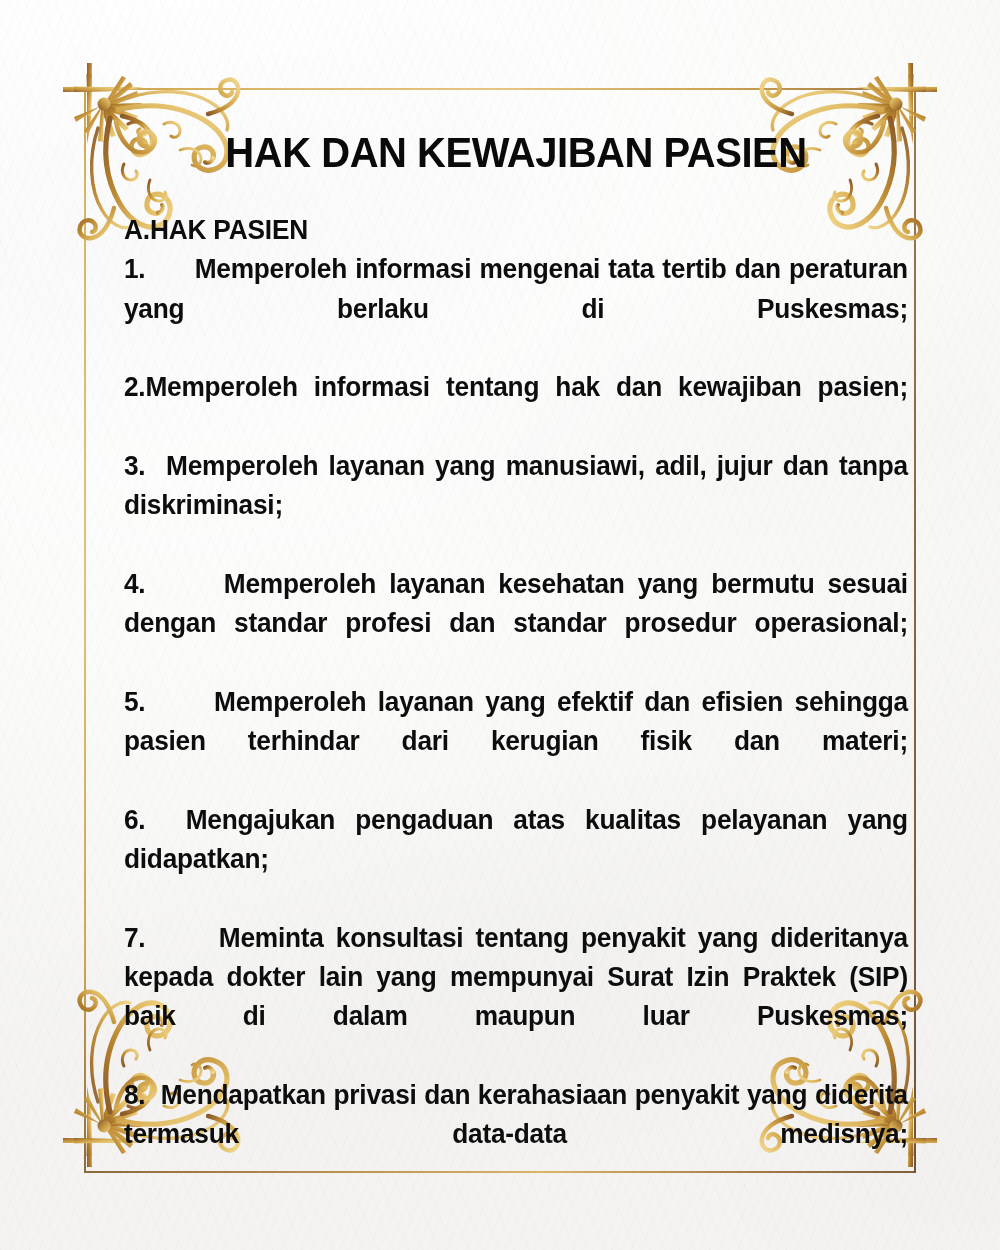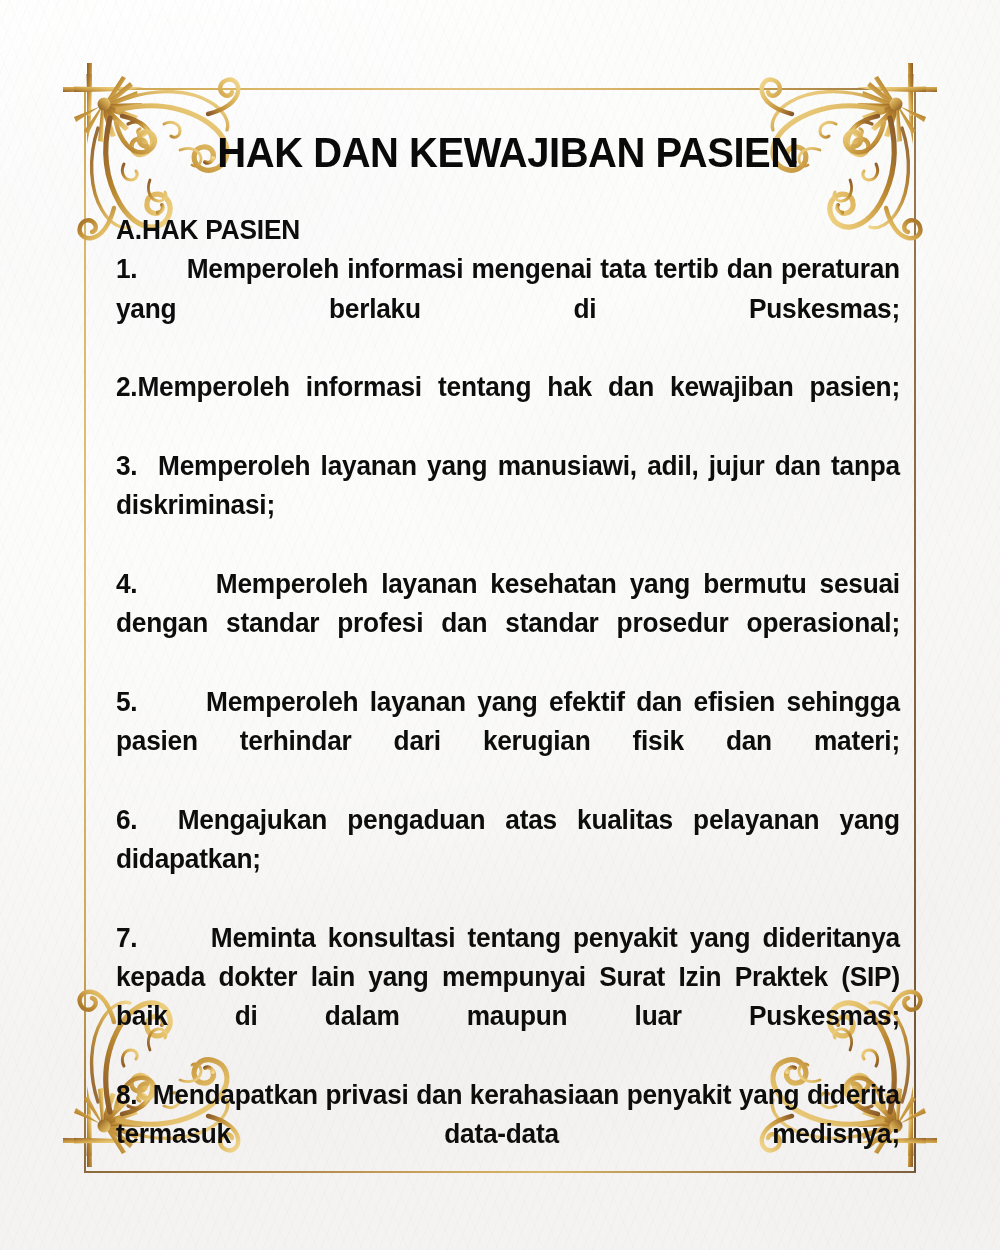--- a/index.html
+++ b/index.html
@@ -65,21 +65,21 @@
   .corner { position:absolute; width:200px; height:200px; pointer-events:none; }
   .corner svg { width:100%; height:100%; display:block; overflow:visible; }
   .c-tl { left:58px;  top:58px;  }
   .c-tr { left:742px; top:58px;  transform:scaleX(-1); }
   .c-bl { left:58px;  top:972px; transform:scaleY(-1); }
   .c-br { left:742px; top:972px; transform:scale(-1,-1); }
 
   
   #content {
     position:absolute;
-    left:116px; top:128px;
+    left:124px; top:128px;
     width:784px;
   }
 
   #doc-title {
     text-align:center;
     font-size:43px;
     font-weight:bold;
     letter-spacing:-0.5px;
     color:#0a0a0a;
     line-height:1.12;

